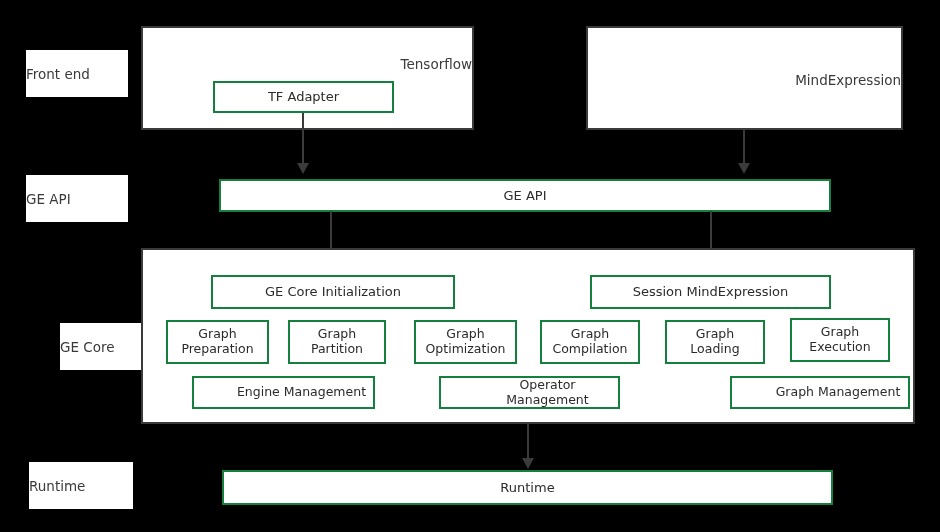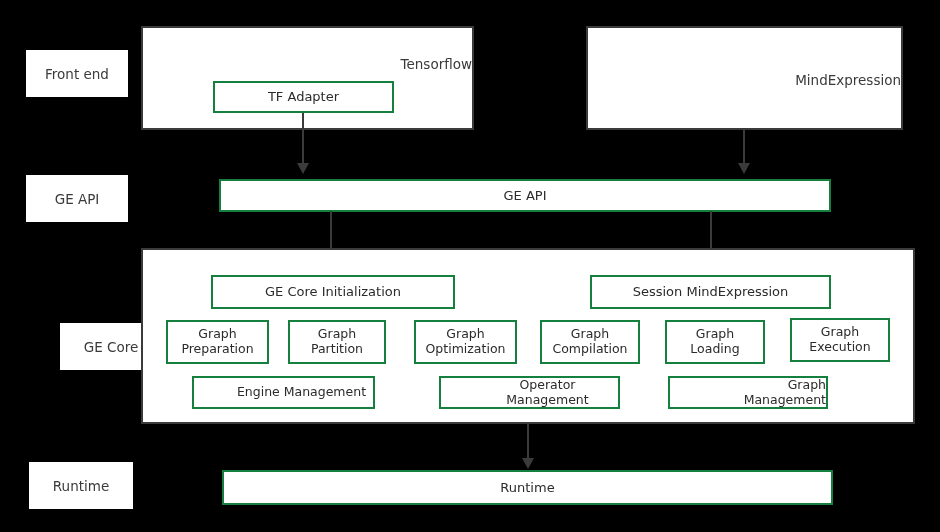--- a/index.html
+++ b/index.html
@@ -27,21 +27,21 @@
     color: #2b2b2b;
     line-height: 1.18;
     white-space: pre-line;
   }
   .plain {
     position: absolute;
     background: #ffffff;
     box-sizing: border-box;
     display: flex;
     align-items: center;
-    justify-content: center;
+    justify-content: flex-start;
     text-align: center;
     color: #3a3a3a;
   }
   .layer-label { font-size: 13.5px; }
   .group-box {
     position: absolute;
     background: #ffffff;
     border: 2px solid #3b3b3b;
     box-sizing: border-box;
   }
@@ -161,21 +161,21 @@
   </div>
 
   <div class="box mgmt-box" style="left:192px; top:376px; width:183px; height:33px;">
     <span>Engine Management</span>
   </div>
 
   <div class="box mgmt-box" style="left:439px; top:376px; width:181px; height:33px;">
     <span>Operator Management</span>
   </div>
 
-  <div class="box mgmt-box" style="left:668px; top:376px; width:160px; height:33px;text-align:right;">
+  <div class="box mgmt-box" style="left:730px; top:376px; width:180px; height:33px;text-align:right;">
     <span>Graph Management</span>
   </div>
 
   <div class="vline" style="left:527px; top:424px; height:36px;"></div>
   <div class="arrowhead" style="left:522px; top:458px;"></div>
 
   <div class="box bar" style="left:222px; top:470px; width:611px; height:35px;">
     <span>Runtime</span>
   </div>
 

